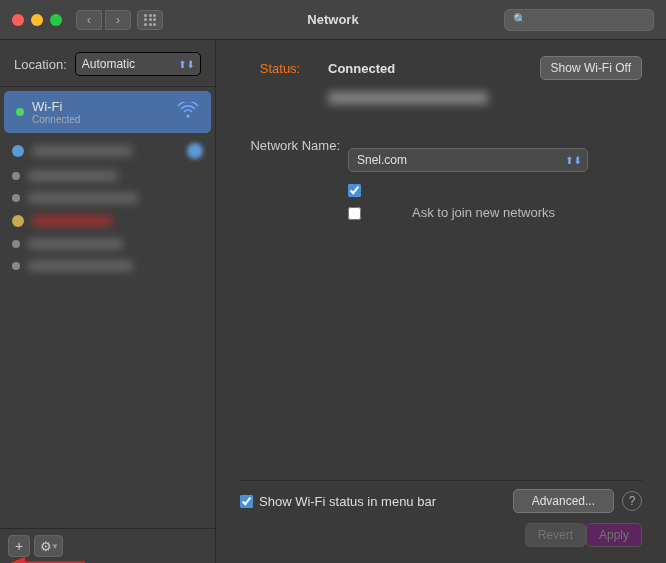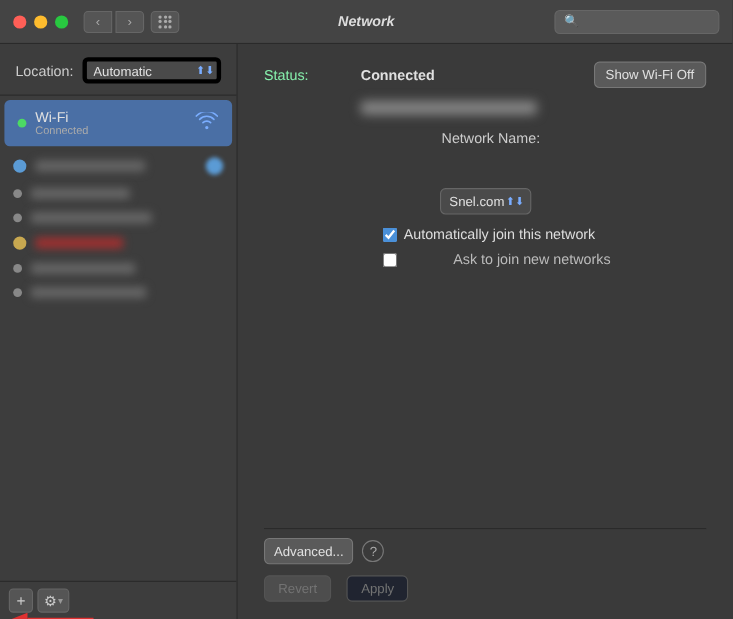--- a/index.html
+++ b/index.html
@@ -70,21 +70,20 @@
       color: #aaa;
       font-size: 11px;
     }
     .titlebar-title {
       position: absolute;
       left: 50%;
       transform: translateX(-50%);
       color: #ddd;
       font-size: 13px;
       font-weight: 600;
-      font-style: italic;
     }
     .search-box {
       margin-left: auto;
       display: flex;
       align-items: center;
       background: #5a5a5a;
       border: 1px solid #666;
       border-radius: 5px;
       padding: 2px 8px;
       width: 150px;
@@ -131,21 +130,21 @@
       font-size: 13px;
       white-space: nowrap;
     }
     .select-wrapper {
       flex: 1;
       position: relative;
     }
     .select-wrapper select {
       width: 100%;
       background: #4a4a4a;
-      border: 4px solid #000000;
+      border: 1px solid #000000;
       border-radius: 5px;
       color: #e0e0e0;
       font-size: 12px;
       padding: 2px 22px 2px 6px;
       height: 24px;
       appearance: none;
       cursor: pointer;
     }
     .select-arrow {
       position: absolute;
@@ -280,23 +279,23 @@
       flex-direction: column;
     }
 
     .status-row {
       display: flex;
       align-items: center;
       margin-bottom: 12px;
       gap: 8px;
     }
     .status-label {
-      color: #86efac;
-      font-size: 13px;
-      text-align: left;
+      color: #f97316;
+      font-size: 13px;
+      text-align: center;
       width: 80px;
       flex-shrink: 0;
     }
     .status-value {
       color: #e0e0e0;
       font-weight: 600;
       font-size: 13px;
     }
     .turn-wifi-btn {
       margin-left: auto;
@@ -322,21 +321,20 @@
       background: #888;
       border-radius: 3px;
       filter: blur(5px);
     }
 
     .network-name-row {
       display: flex;
       align-items: center;
       margin-bottom: 10px;
       gap: 8px;
-      flex-direction: column;
     }
     .network-name-label {
       color: #ccc;
       font-size: 13px;
       text-align: right;
       width: 100px;
       flex-shrink: 0;
     }
     .network-name-select-wrapper {
       flex: 1;
@@ -423,57 +421,58 @@
     .show-wifi-label {
       color: #ddd;
       font-size: 13px;
     }
     .advanced-btn {
       background: #5a5a5a;
       border: 1px solid #777;
       border-radius: 5px;
       color: #e0e0e0;
       font-size: 12px;
-      padding: 3px 8px;
+      padding: 3px 18px;
       cursor: pointer;
       height: 24px;
       margin-right: 8px;
     }
     .help-circle {
       width: 20px;
       height: 20px;
       border-radius: 50%;
       border: 1px solid #777;
       color: #aaa;
       font-size: 12px;
       display: flex;
       align-items: center;
       justify-content: center;
       cursor: pointer;
     }
 
     .action-row {
       display: flex;
-      align-items: center;
-      gap: 14px;
+      justify-content: flex-end;
+      align-items: center;
+      gap: 0;
       padding-top: 10px;
     }
     .revert-btn {
       background: #5a5a5a;
       border: 1px solid #666;
       border-radius: 5px;
       color: #999;
       font-size: 12px;
       padding: 3px 12px;
       cursor: not-allowed;
       height: 24px;
       opacity: 0.6;
     }
     .apply-btn {
-      background: #0f172a;
+      background: #701a75;
       border: 1px solid #666;
       border-radius: 5px;
       color: #999;
       font-size: 12px;
       padding: 3px 12px;
       cursor: not-allowed;
       height: 24px;
       opacity: 0.6;
     }
 
@@ -622,32 +621,35 @@
       <div class="network-name-select-wrapper">
         <select>
           <option>Snel.com</option>
         </select>
         <span class="network-name-arrow">⬆⬇</span>
       </div>
     </div>
 
     <div class="checkbox-row">
       <input type="checkbox" checked="" style="">
-      <label class="checkbox-label">Automatically join this network</label>
     </div>
 
     <div class="checkbox-row unchecked">
       <input type="checkbox" style="">
       <label class="checkbox-label">Ask to join new networks</label>
     </div>
 
 
     <div class="spacer"></div>
 
     <div class="bottom-row">
+      <div class="show-wifi-checkbox">
+        <input type="checkbox" checked="" style="">
+        <span class="show-wifi-label">Show Wi-Fi status in menu bar</span>
+      </div>
       <button class="advanced-btn">Advanced...</button>
       <div class="help-circle">?</div>
     </div>
 
     <div class="action-row">
       <button class="revert-btn">Revert</button>
       <button class="apply-btn">Apply</button>
     </div>
 
   </div>

